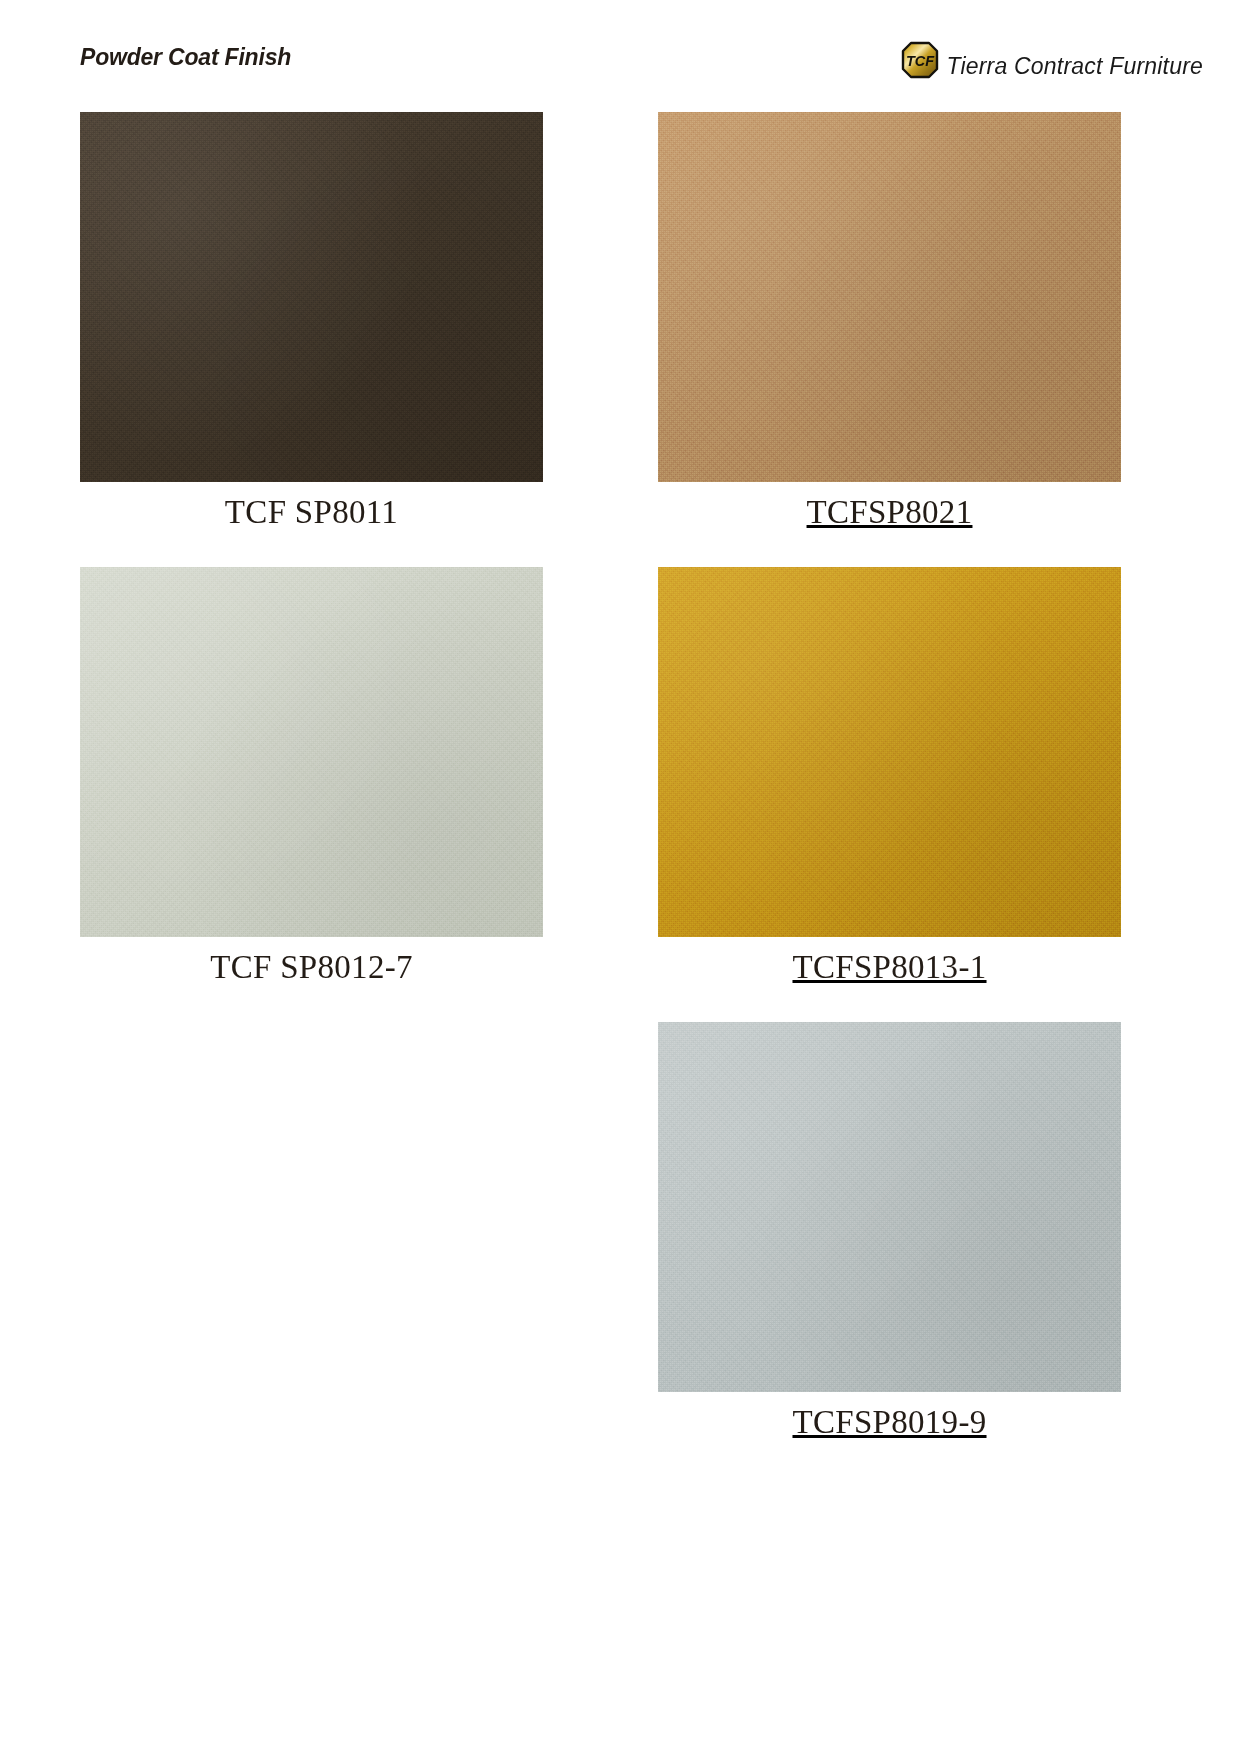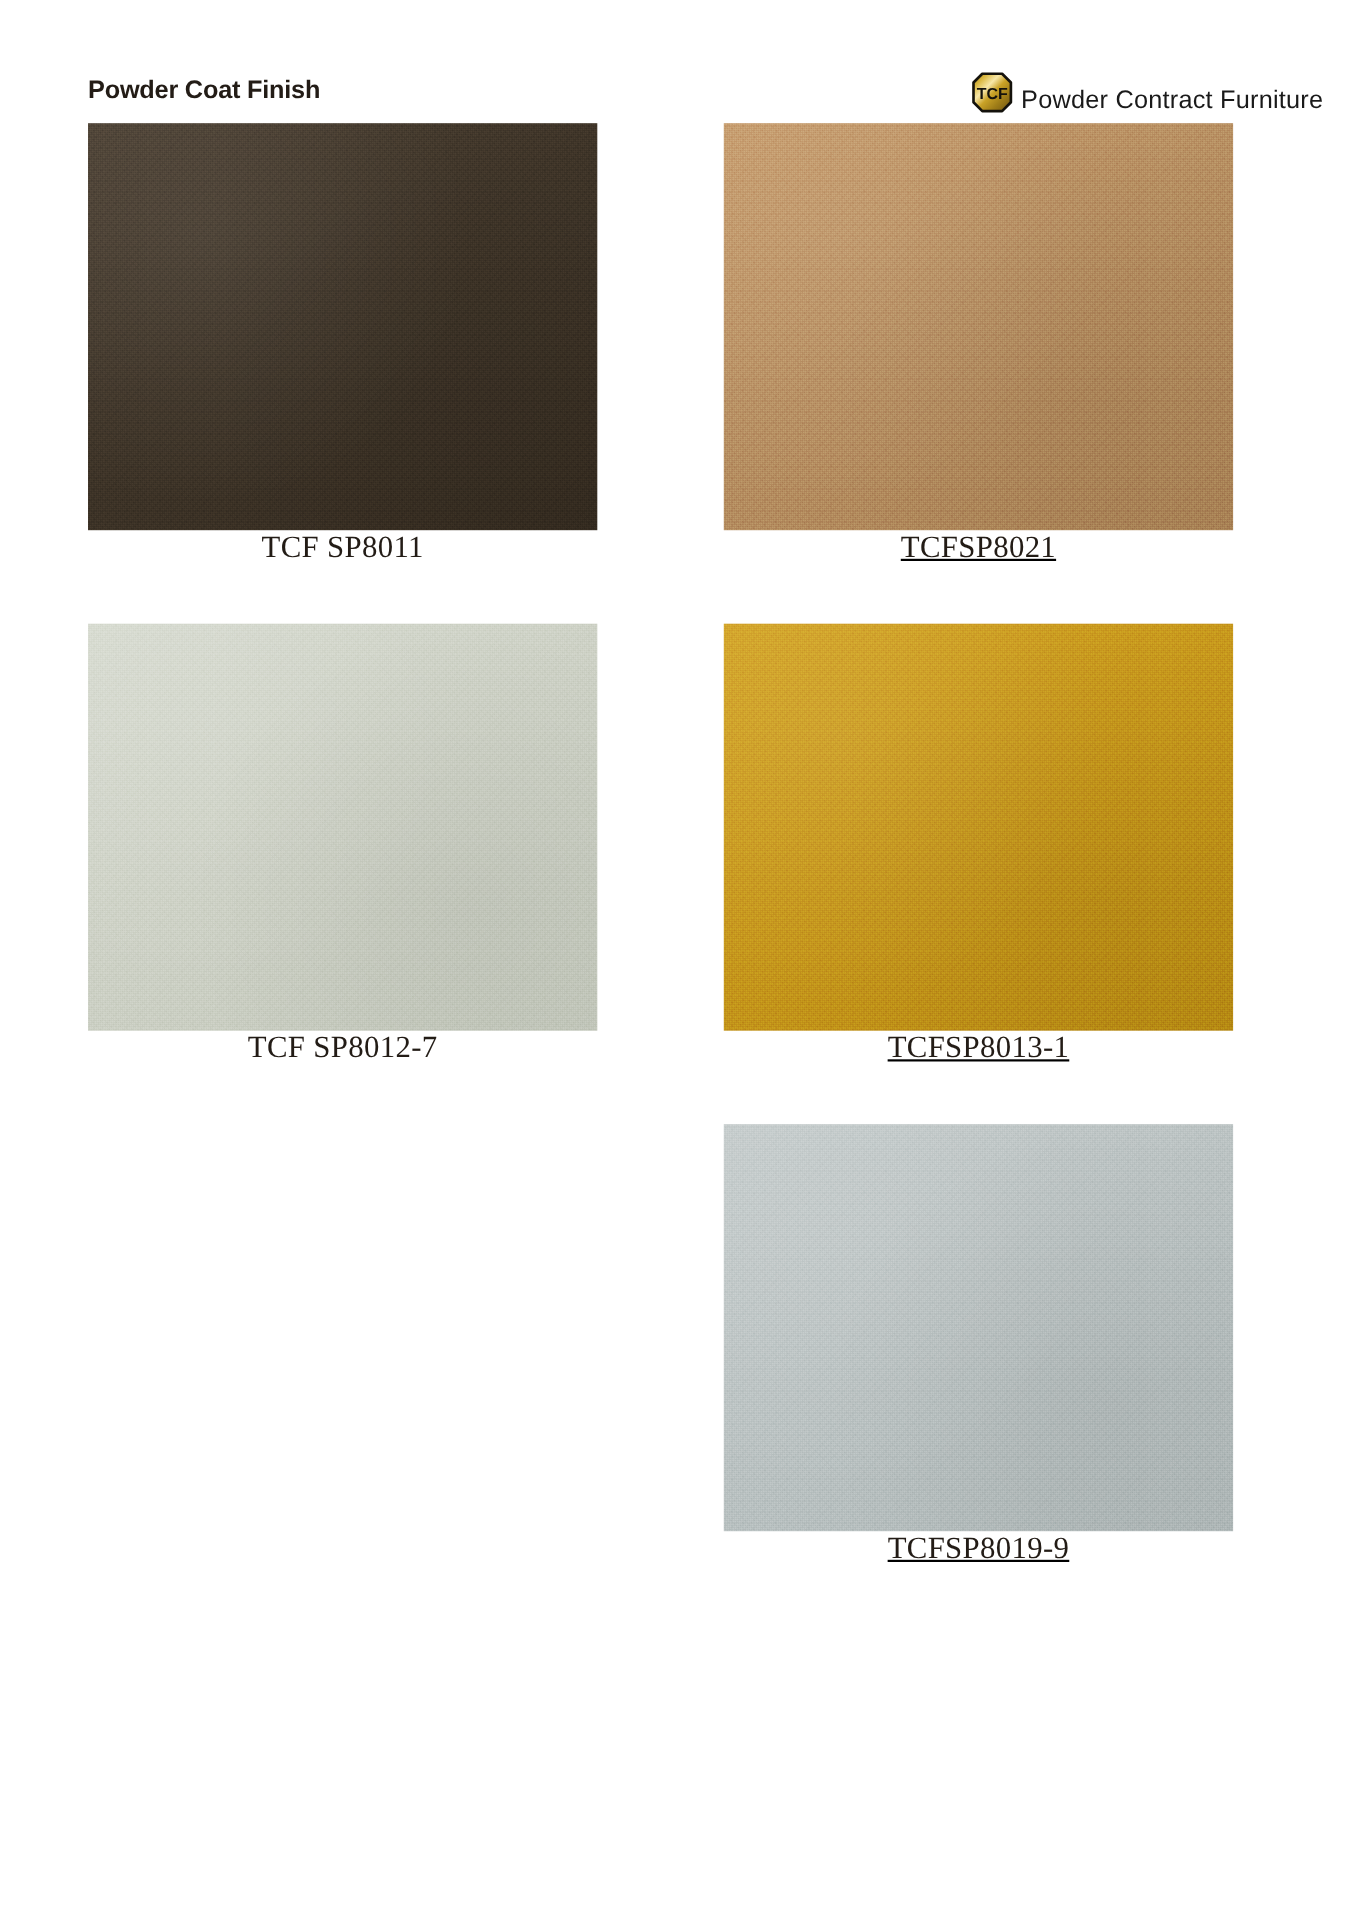--- a/index.html
+++ b/index.html
@@ -20,23 +20,24 @@
     left: 0; top: 0;
     width: 1241px;
     height: 1754px;
     background: #ffffff;
   }
 
   
   .header {
     position: absolute;
     left: 0;
-    top: 68px;
+    top: 44px;
     width: 1241px;
     height: 46px;
+    font-style: italic;
   }
   .page-title {
     position: absolute;
     left: 80px;
     top: 0px;
     font-family: "Liberation Sans", sans-serif;
     font-size: 23px;
     font-weight: bold;
     color: #231c16;
     letter-spacing: -0.2px;
@@ -114,23 +115,23 @@
     background:
       radial-gradient(circle at 22% 28%, rgba(255,255,255,0.06), rgba(255,255,255,0) 55%),
       radial-gradient(circle at 75% 70%, rgba(0,0,0,0.045), rgba(0,0,0,0) 60%);
     pointer-events: none;
     z-index: 2;
   }
 
   .swatch-label {
     width: 463px;
     text-align: center;
-    margin-top: 0;
+    margin-top: 12px;
     font-family: "Liberation Serif", serif;
-    font-size: 28px;
+    font-size: 33px;
     font-weight: 400;
     color: #231c16;
     letter-spacing: 0.3px;
     white-space: nowrap;
   }
 </style>
 </head>
 <body>
 
 <div class="page">
@@ -148,21 +149,21 @@
               <stop offset="36%" stop-color="#f7e7a8"></stop>
               <stop offset="52%" stop-color="#c9a227"></stop>
               <stop offset="72%" stop-color="#a07e18"></stop>
               <stop offset="100%" stop-color="#6d5210"></stop>
             </linearGradient>
           </defs>
           <path d="M11 3 L29 3 L37 11 L37 29 L29 37 L11 37 L3 29 L3 11 Z" fill="url(#goldGrad)" stroke="#14120c" stroke-width="2.4" stroke-linejoin="round"></path>
           <text x="20" y="26" text-anchor="middle" font-family="Liberation Sans, sans-serif" font-size="14.5" font-weight="bold" fill="#14120c">TCF</text>
         </svg>
       </div>
-      <div class="brand-name">Powder Contract Furniture</div>
+      <div class="brand-name">Tierra Contract Furniture</div>
     </div>
   </div>
 
   <div class="grid">
 
     <div class="swatch-row">
       <div class="swatch-cell col-left">
         <div class="swatch-chip" style="background: linear-gradient(150deg, rgb(75, 64, 51) 0%, rgb(61, 51, 39) 45%, rgb(51, 42, 31) 100%);"></div>
         <div class="swatch-label">TCF SP8011</div>
       </div>

